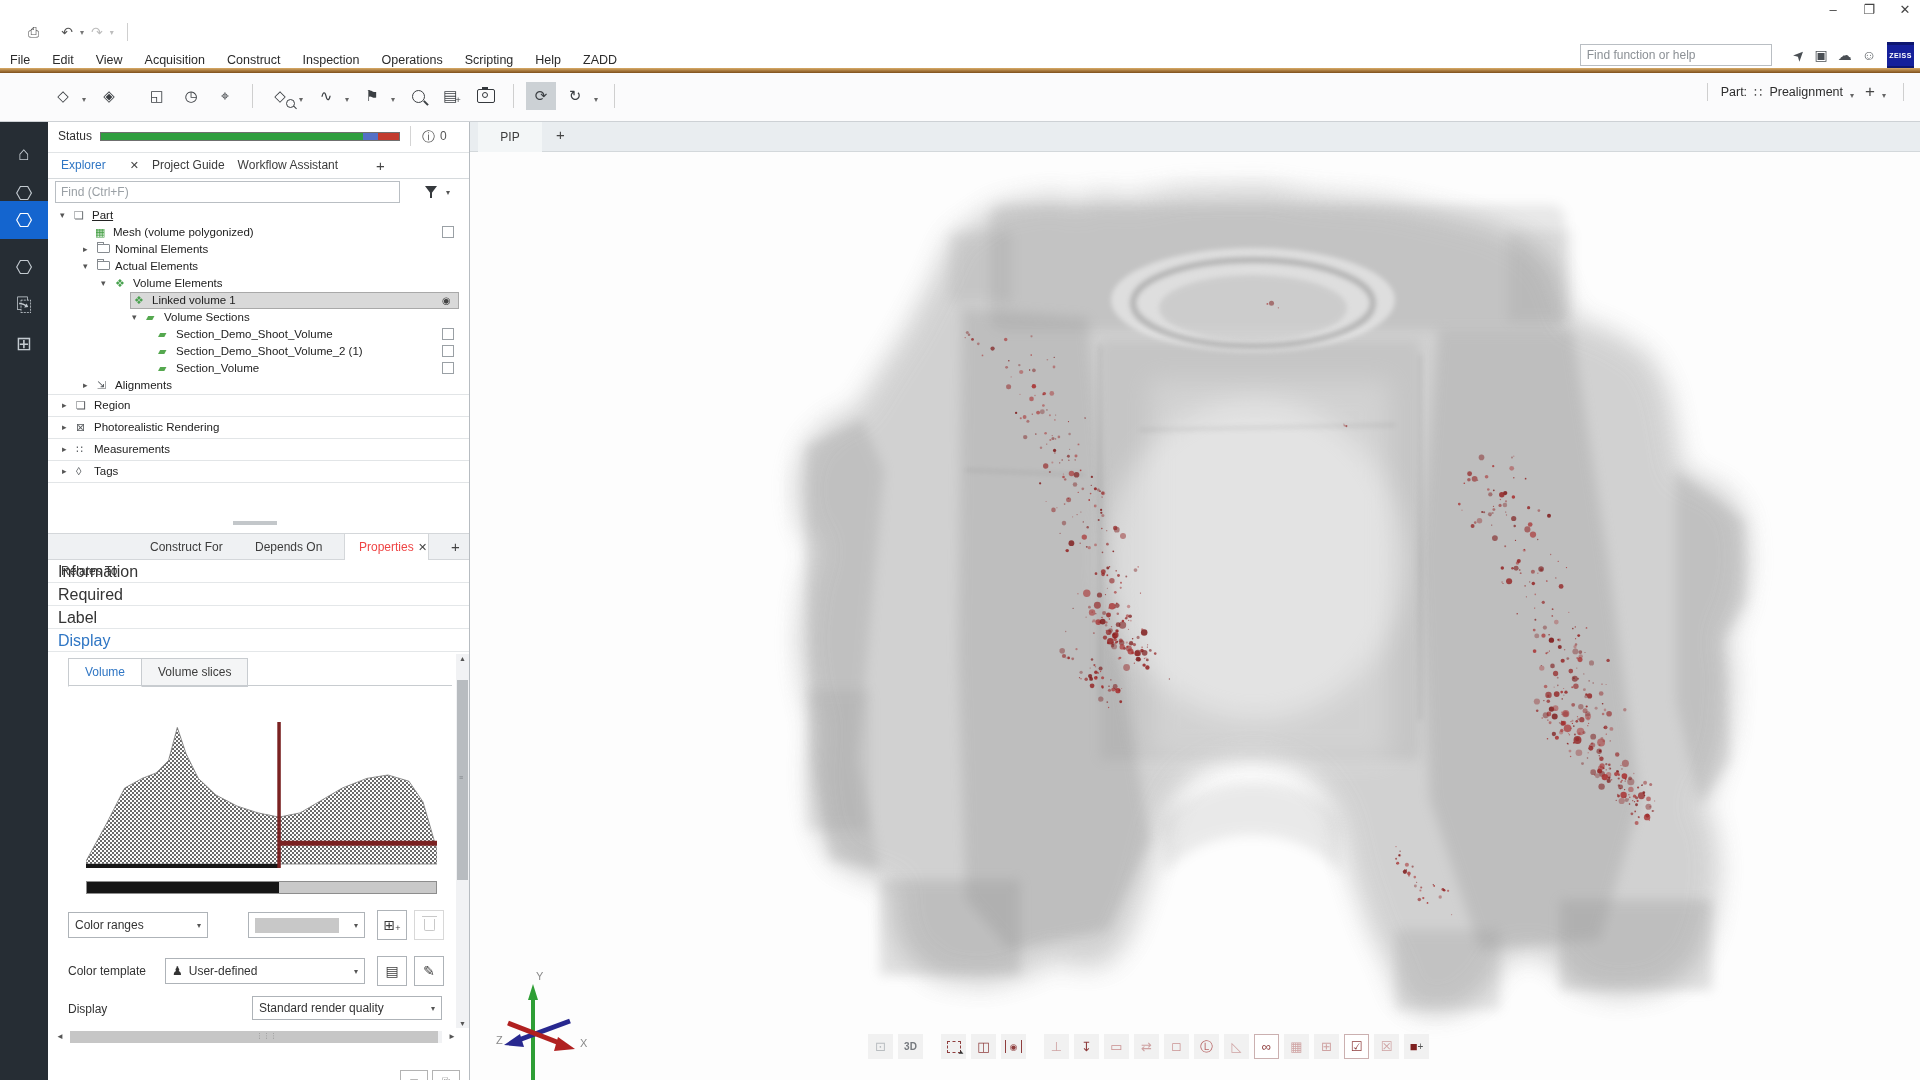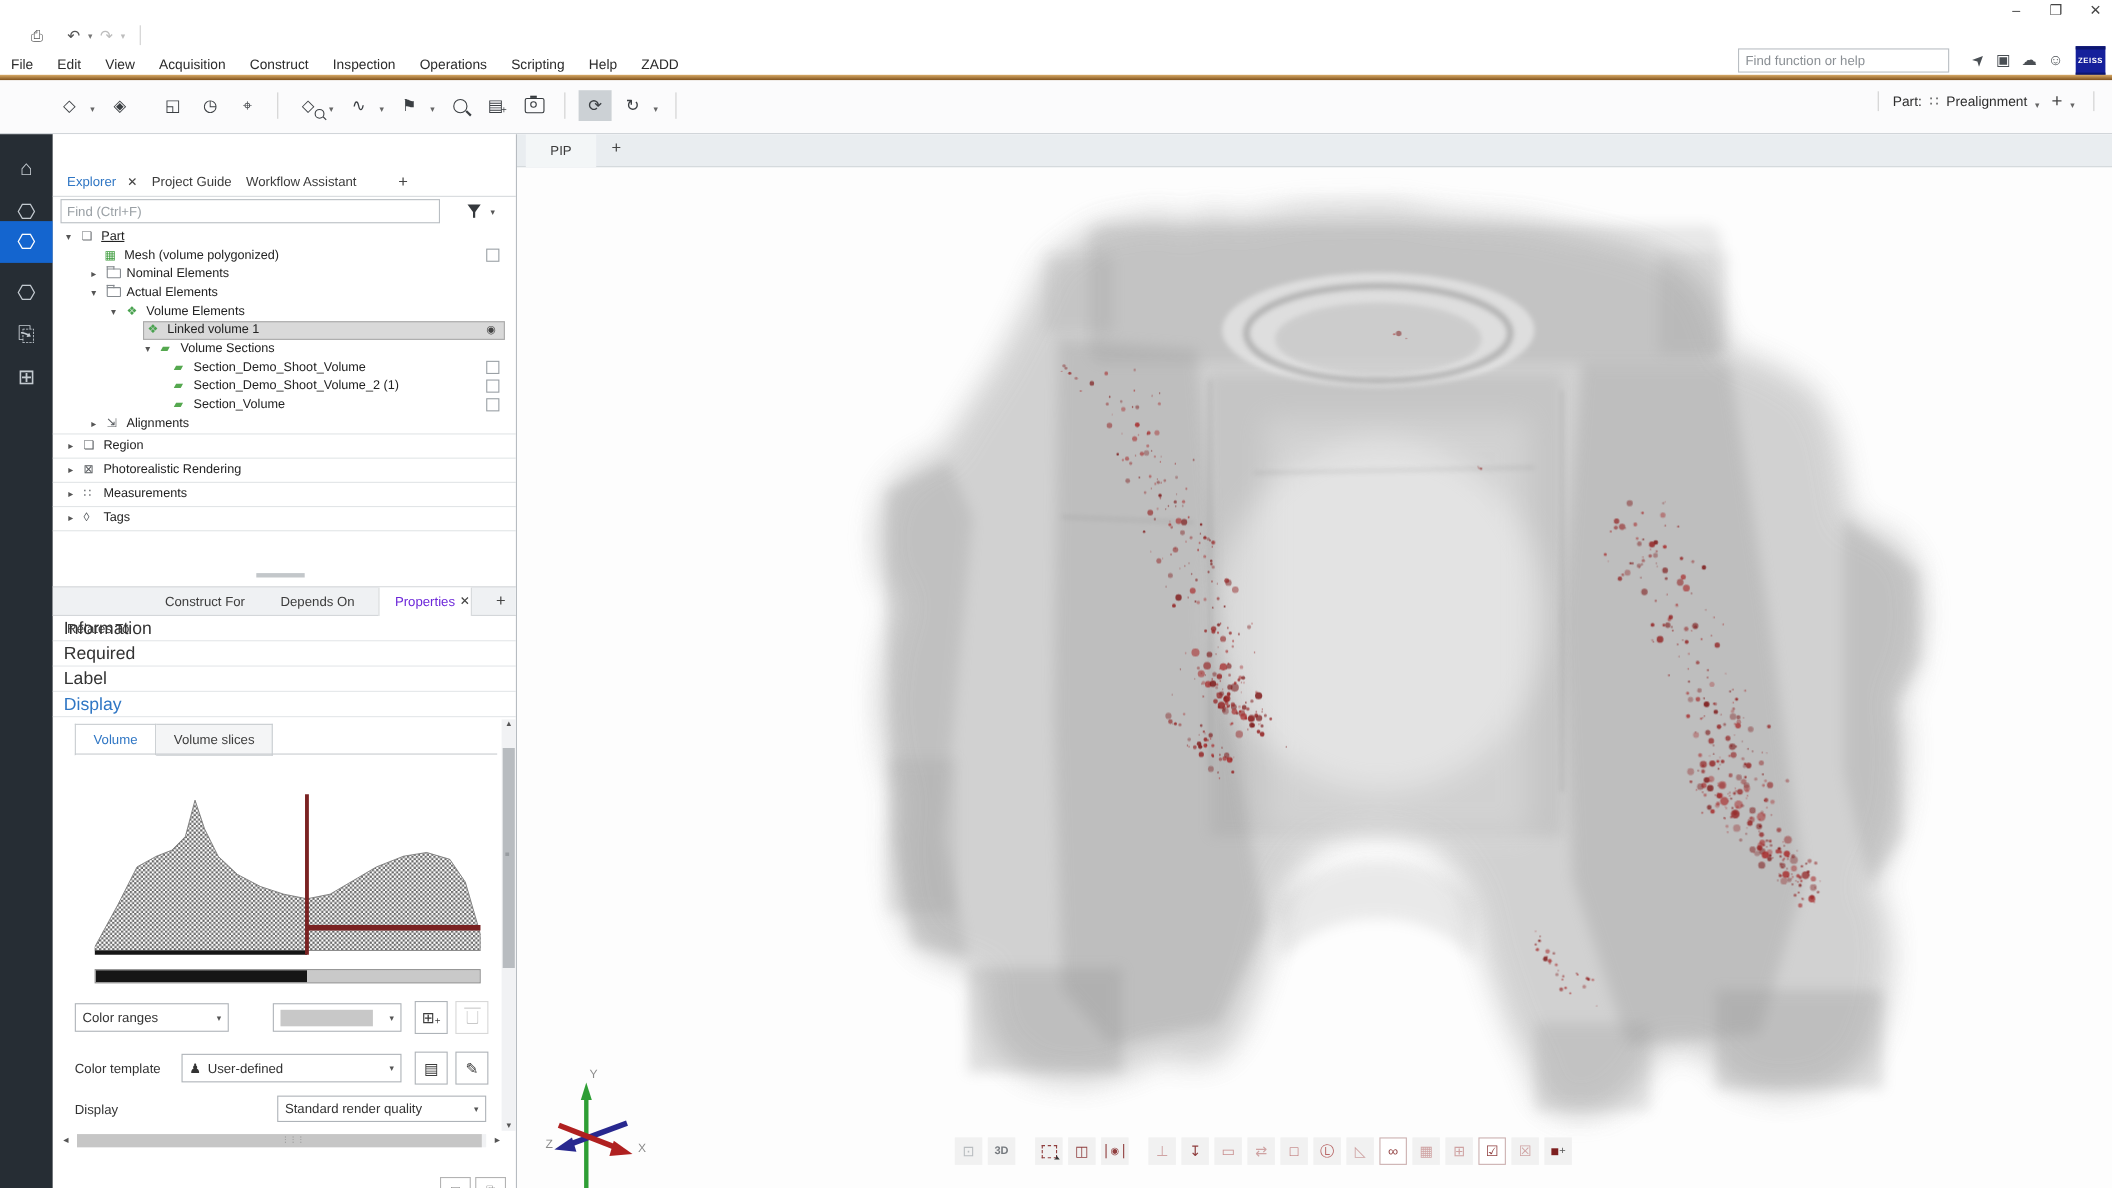--- a/index.html
+++ b/index.html
@@ -49,21 +49,21 @@
   
   .lpanel{position:absolute;left:48px;top:122px;width:422px;height:958px;background:#fff;border-right:1px solid #b7bcc1;box-sizing:border-box;font-size:12px;}
   .statusrow{position:absolute;left:0;top:0;width:100%;height:30px;border-bottom:1px solid #e1e4e6;}
   .statusrow .lbl{position:absolute;left:10px;top:7px;font-size:12px;color:#2e2e2e;}
   .pbar{position:absolute;left:52px;top:10px;width:300px;height:9px;border:1px solid #6f6f6f;display:flex;box-sizing:border-box;}
   .pbar div{height:100%;}
   .st-sep{position:absolute;left:362px;top:4px;height:20px;width:1px;background:#d4d4d4;}
   .info-i{position:absolute;left:374px;top:6px;font-size:13px;color:#555;}
   .info-n{position:absolute;left:392px;top:7px;font-size:12px;color:#555;}
   .xtabs{position:absolute;left:0;top:30px;width:100%;height:26px;border-bottom:1px solid #d6dadd;display:flex;align-items:center;}
-  .xtab{margin-left:13px;font-size:12px;color:#3c3c3c;display:flex;align-items:center;gap:10px;}
+  .xtab{margin-left:13px;font-size:12px;color:#3c3c3c;display:flex;align-items:center;gap:24px;}
   .xtab.active{color:#2f76c4;}
   .xtab .x{color:#444;font-size:11px;}
   .xtabs .plus{margin-left:38px;font-size:15px;color:#444;}
   .findrow{position:absolute;left:0;top:56px;width:100%;height:28px;}
   .findrow input{position:absolute;left:7px;top:3px;width:333px;height:20px;border:1px solid #b9bec3;font-size:12px;color:#555;padding:0 5px;font-family:inherit;}
   .findrow input::placeholder{color:#9aa0a5;}
   .i-funnel{position:absolute;left:377px;top:8px;width:0;height:0;border-left:6px solid transparent;border-right:6px solid transparent;border-top:8px solid #35393d;}
   .i-funnel:after{content:"";position:absolute;left:-1px;top:-2px;width:2px;height:6px;background:#35393d;}
   .findrow .caret{position:absolute;left:398px;top:10px;font-size:8px;color:#555;}
   .tree{position:absolute;left:0;top:85px;width:100%;}
@@ -75,21 +75,21 @@
   .trow .lb{position:absolute;top:0;font-size:11.5px;color:#222;}
   .trow .selbg{position:absolute;left:82px;right:10px;top:0;height:17px;background:#d9d9d9;border:1px solid #a9a9a9;box-sizing:border-box;}
   .trow .i-check{position:absolute;left:394px;top:2px;}
   .trow .eye{position:absolute;left:394px;top:0px;font-size:10px;color:#444;}
   .i-check{width:12px;height:12px;border:1px solid #9aa0a5;background:#fff;display:inline-block;box-sizing:border-box;}
   .i-folder{display:inline-block;width:13px;height:9px;border:1px solid #868b90;border-radius:1px;position:relative;background:#fff;box-sizing:border-box;margin-top:3px;}
   .i-folder:before{content:"";position:absolute;top:-3px;left:-1px;width:5px;height:2px;border:1px solid #868b90;border-bottom:0;}
   .splitter{position:absolute;left:185px;top:399px;width:44px;height:4px;background:#c3c7ca;}
   .dtabs{position:absolute;left:0;top:411px;width:100%;height:27px;background:#eff1f3;border-top:1px solid #d4d7da;border-bottom:1px solid #d4d7da;box-sizing:border-box;}
   .dtab{position:absolute;top:0;height:26px;line-height:26px;font-size:12px;color:#3c3c3c;}
-  .dtab.active{color:#6d28d9;background:#fff;border-left:1px solid #d4d7da;border-right:1px solid #d4d7da;padding:0 14px;}
+  .dtab.active{color:#ef4444;background:#fff;border-left:1px solid #d4d7da;border-right:1px solid #d4d7da;padding:0 14px;}
   .dtabs .x{position:absolute;left:370px;top:0;line-height:26px;font-size:11px;color:#444;}
   .dtabs .plus{position:absolute;left:403px;top:0;line-height:26px;font-size:15px;color:#444;}
   .secrow{position:absolute;left:0;width:100%;height:23px;line-height:23px;border-bottom:1px solid #e4e7e9;font-size:16px;color:#333;padding-left:10px;box-sizing:border-box;}
   .secrow.active{color:#2f76c4;}
   
   .vtabs{position:absolute;left:20px;top:536px;height:28px;display:flex;}
   .vtab{height:27px;line-height:27px;padding:0 16px;font-size:12px;color:#3c3c3c;border:1px solid #c8ccd0;border-left:none;background:#f4f5f6;}
   .vtab:first-child{border-left:1px solid #c8ccd0;}
   .vtab.active{background:#fff;border-bottom:1px solid #fff;color:#2f76c4;}
   .vtab-line{position:absolute;left:20px;top:563px;width:384px;height:1px;background:#c8ccd0;}
@@ -241,20 +241,31 @@
       </div>
       <div class="sb-item" style="top: 164px;">
         <span>⎘</span>
       </div>
       <div class="sb-item" style="top: 202px;">
         <span>⊞</span>
       </div>
     </div>
 
   <div class="lpanel">
+    <div class="statusrow">
+      <span class="lbl">Status</span>
+      <div class="pbar" id="pbar">
+          <div style="width: 88%; background: rgb(47, 158, 63);"></div>
+          <div style="width: 5%; background: rgb(84, 112, 198);"></div>
+          <div style="width: 7%; background: rgb(194, 59, 46);"></div>
+        </div>
+      <div class="st-sep"></div>
+      <span class="info-i">ⓘ</span>
+      <span class="info-n">0</span>
+    </div>
     <div class="xtabs" id="xtabs">
         <div class="xtab active">
           <span>Explorer</span>
           <span class="x">✕</span>
         </div>
         <div class="xtab">
           <span>Project Guide</span>
         </div>
         <div class="xtab">
           <span>Workflow Assistant</span>

